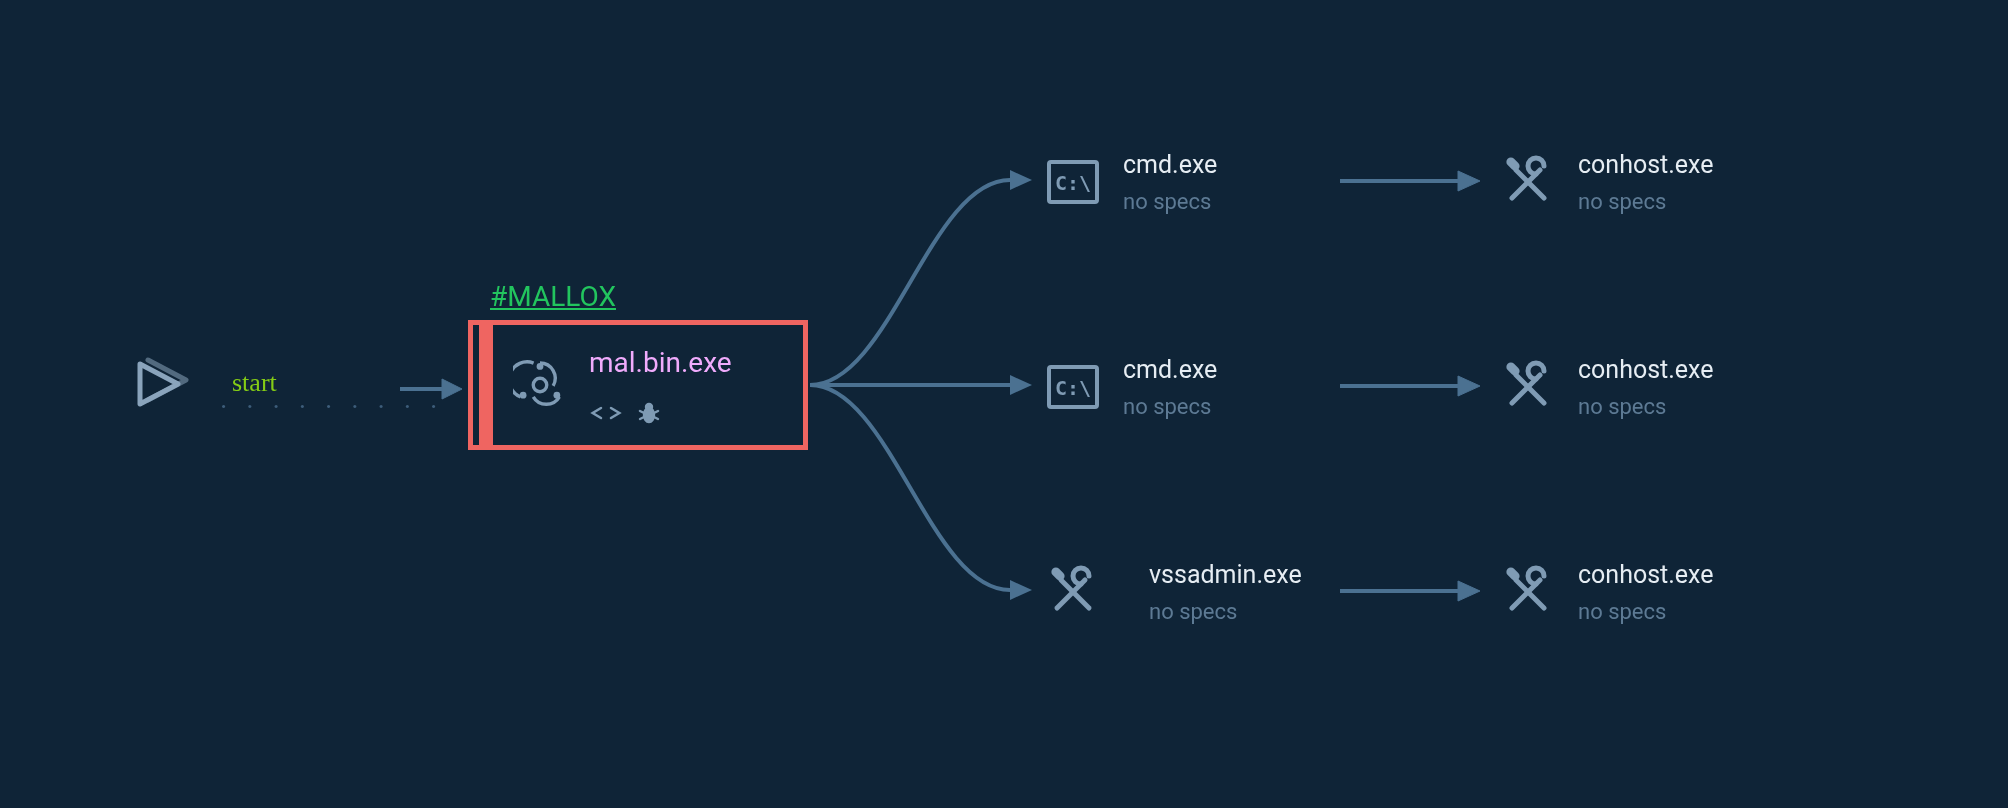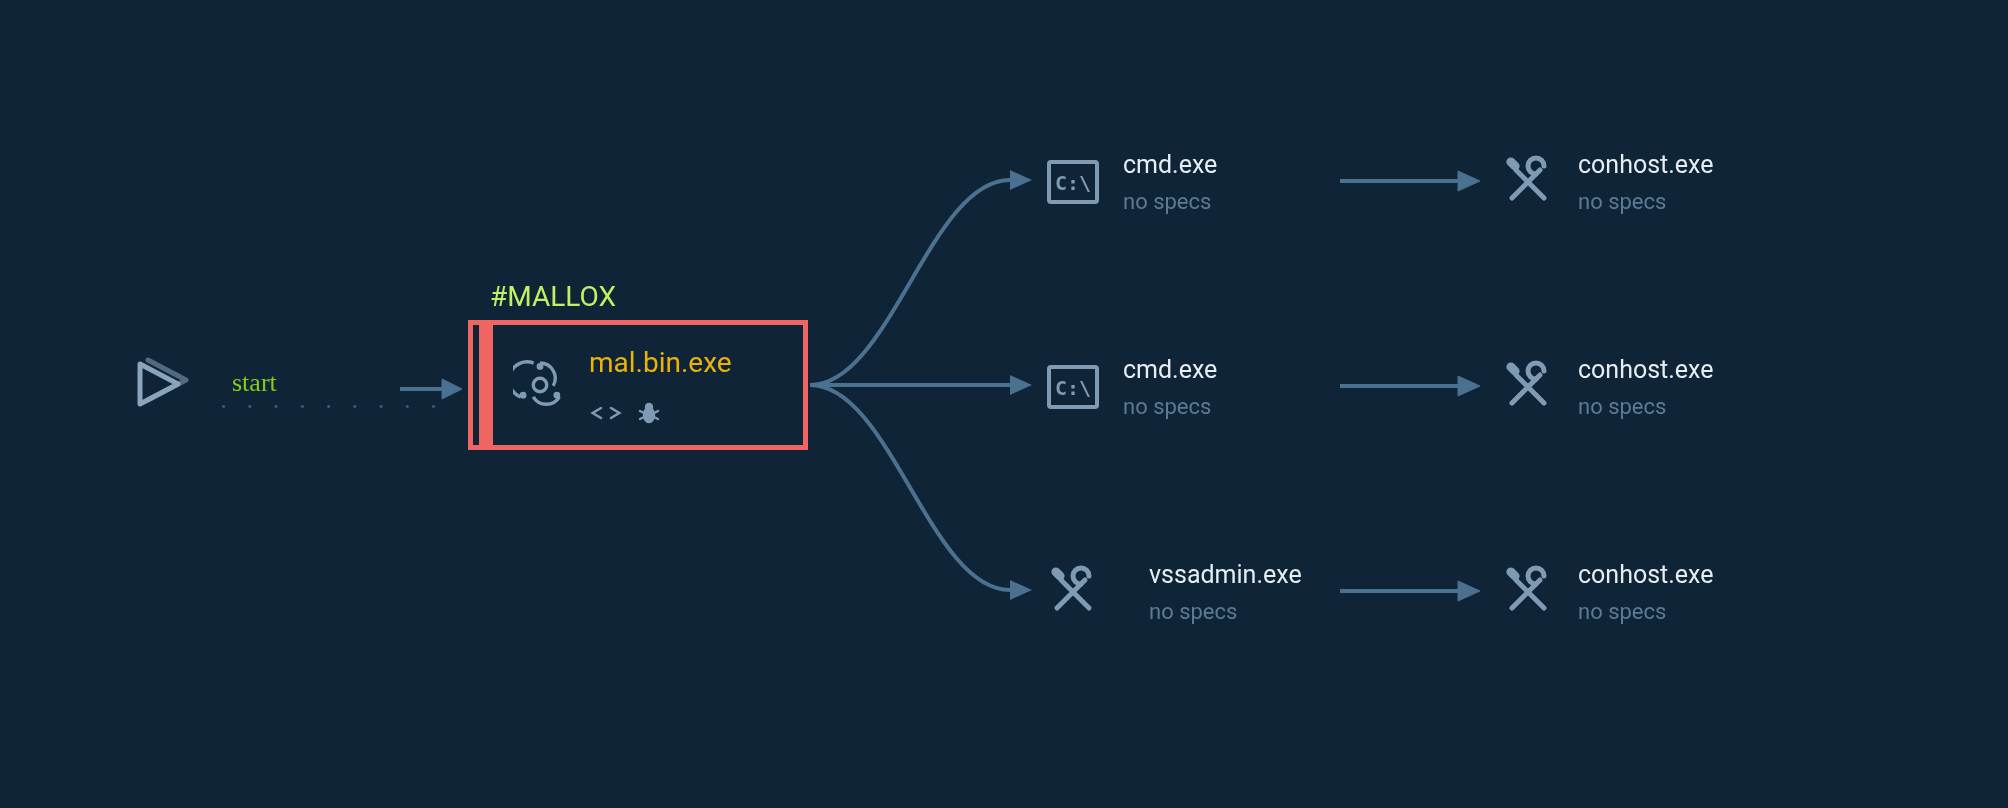--- a/index.html
+++ b/index.html
@@ -47,23 +47,24 @@
     position: absolute;
     stroke: #4b7191;
     fill: #4b7191;
   }
 
   
   .mal-tag {
     position: absolute;
     left: 490px;
     top: 280px;
-    color: #bef264;
+    color: #22c55e;
     font-size: 28px;
     font-weight: 400;
+    text-decoration: underline;
   }
   .mal-box {
     position: absolute;
     left: 468px;
     top: 320px;
     width: 340px;
     height: 130px;
     border: 5px solid #ef6561;
     display: flex;
     align-items: center;
@@ -77,21 +78,21 @@
   .mal-icon {
     margin-left: 20px;
     color: #7f9bb4;
   }
   .mal-text {
     margin-left: 22px;
     display: flex;
     flex-direction: column;
   }
   .mal-title {
-    color: #eab308;
+    color: #f0abfc;
     font-size: 28px;
     font-weight: 400;
     margin-bottom: 22px;
   }
   .mal-sub {
     color: #7f9bb4;
     font-size: 22px;
     display: flex;
     align-items: center;
     gap: 14px;

